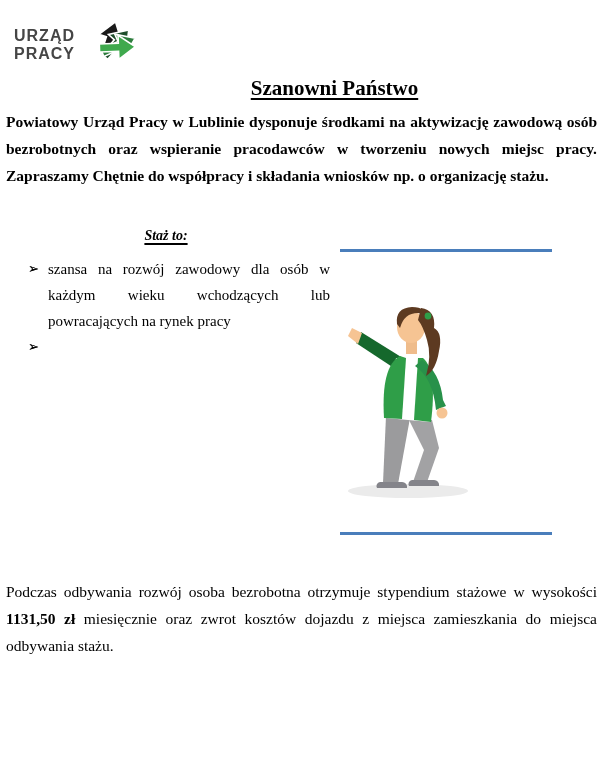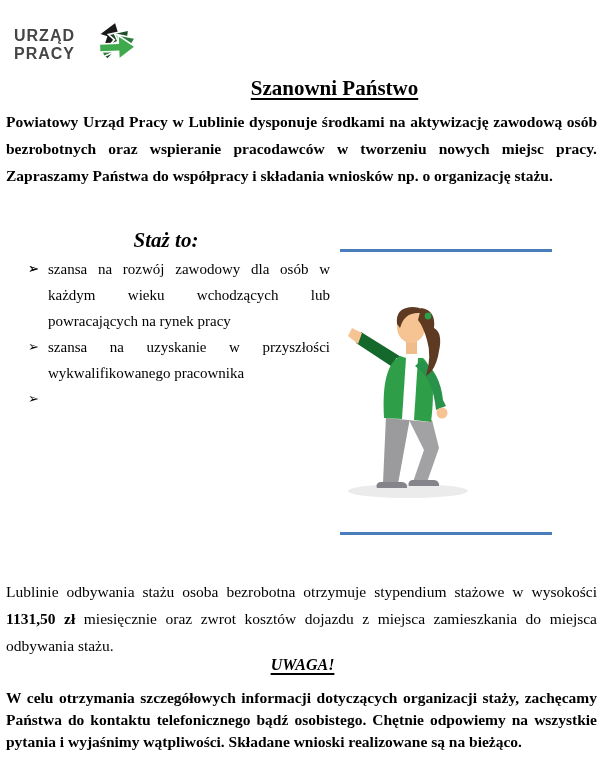--- a/index.html
+++ b/index.html
@@ -20,22 +20,22 @@
   .logo-mark{display:block;}
 
   
   .title{
     position:absolute;top:76px;left:0;width:100%;margin:0;
     text-align:center;font-size:21px;font-weight:700;
     text-decoration:underline;text-underline-offset:3px;text-decoration-thickness:2px;padding-left:32px;
   }
   .staz-heading{
     position:absolute;top:228px;left:0;width:332px;margin:0;
-    text-align:center;font-size:21px;font-weight:700;font-style:italic;
-    text-underline-offset:3px;text-decoration-thickness:1.5px;
+    text-align:center;font-size:14px;font-weight:700;font-style:italic;
+    text-decoration:underline;text-underline-offset:3px;text-decoration-thickness:1.5px;
   }
   .uwaga{
     position:absolute;top:656px;left:0;width:100%;margin:0;
     text-align:center;font-size:16px;font-weight:700;font-style:italic;
     text-decoration:underline;text-underline-offset:3px;text-decoration-thickness:1.5px;
   }
 
   
   .para{position:absolute;left:6px;right:8px;margin:0;text-align:justify;}
   .para-intro{top:108px;font-size:15.5px;line-height:27px;font-weight:700;}
@@ -78,38 +78,37 @@
         <path d="M0,9 L19,9 L19,1 L36,13 L19,25 L19,17 L0,17 Z" fill="#1a1a1a" transform="translate(12,42) rotate(-72)"></path>
         <path d="M0,9 L19,9 L19,1 L36,13 L19,25 L19,17 L0,17 Z" fill="#1e4d2b" transform="translate(15,38) rotate(-48)"></path>
         <path d="M0,9 L19,9 L19,1 L36,13 L19,25 L19,17 L0,17 Z" fill="#2e7d3e" transform="translate(17,31) rotate(-24)"></path>
         <path d="M0,9 L19,9 L19,1 L36,13 L19,25 L19,17 L0,17 Z" fill="#3fa94d" transform="translate(19,25) rotate(-2)"></path>
       </g>
     </svg>
   </header>
 
   <h1 class="title">Szanowni Państwo</h1>
 
-  <p class="para para-intro">Powiatowy Urząd Pracy w Lublinie dysponuje środkami na aktywizację zawodową osób bezrobotnych oraz wspieranie pracodawców w tworzeniu nowych miejsc pracy. Zapraszamy Państwa do współpracy i składania wniosków np. o organizację stażu.</p>
+  <p class="para para-intro">Powiatowy Urząd Pracy w Lublinie dysponuje środkami na aktywizację zawodową osób bezrobotnych oraz wspieranie pracodawców w tworzeniu nowych miejsc pracy. Zapraszamy Chętnie do współpracy i składania wniosków np. o organizację stażu.</p>
 
   <h2 class="staz-heading">Staż to:</h2>
 
   <ul class="bullets">
 
       <li>
         <span class="marker">➢</span>
       </li>
 
       <li>
         <span class="marker">➢</span>
         <span>szansa na rozwój zawodowy dla osób w każdym wieku wchodzących lub powracających na rynek pracy</span>
       </li>
 
       <li>
         <span class="marker">➢</span>
-        <span>szansa na uzyskanie w przyszłości wykwalifikowanego pracownika</span>
       </li>
 
       <li>
         <span class="marker">➢</span>
       </li>
     </ul>
 
   <div class="illus-frame">
     <svg width="206" height="252" viewBox="0 0 206 252">
 
@@ -133,19 +132,17 @@
 
       <rect x="64" y="74" width="11" height="14" fill="#efbc8b"></rect>
       <ellipse cx="69" cy="61" rx="14" ry="16" fill="#f6c493"></ellipse>
 
       <path d="M55,58 Q53,42 70,41 Q85,41 85,53 Q85,48 76,47 Q62,47 58,62 Z" fill="#5d3a21"></path>
       <path d="M79,42 Q94,44 92,62 Q101,67 97,85 Q94,104 84,110 Q90,90 85,74 Q81,60 76,54 Z" fill="#5d3a21"></path>
       <circle cx="86" cy="50" r="3.4" fill="#2f9e48"></circle>
     </svg>
   </div>
 
-  <p class="para para-stipend"><span>Lublinie odbywania stażu osoba bezrobotna otrzymuje stypendium stażowe w wysokości </span><b>1131,50 zł</b><span> miesięcznie oraz zwrot kosztów dojazdu z miejsca zamieszkania do miejsca odbywania stażu.</span></p>
+  <p class="para para-stipend"><span>Podczas odbywania rozwój osoba bezrobotna otrzymuje stypendium stażowe w wysokości </span><b>1131,50 zł</b><span> miesięcznie oraz zwrot kosztów dojazdu z miejsca zamieszkania do miejsca odbywania stażu.</span></p>
 
-  <h2 class="uwaga">UWAGA!</h2>
 
-  <p class="para para-notice">W celu otrzymania szczegółowych informacji dotyczących organizacji staży, zachęcamy Państwa do kontaktu telefonicznego bądź osobistego. Chętnie odpowiemy na wszystkie pytania i wyjaśnimy wątpliwości. Składane wnioski realizowane są na bieżąco.</p>
 
 </div>
 
 </body></html>

